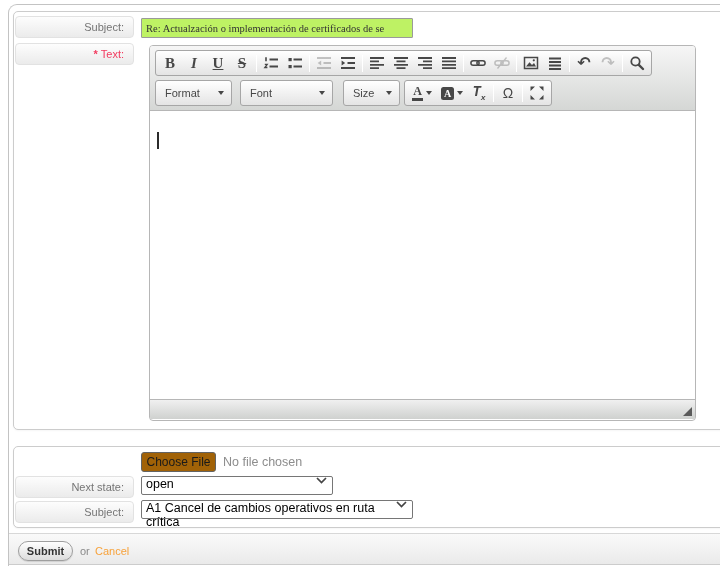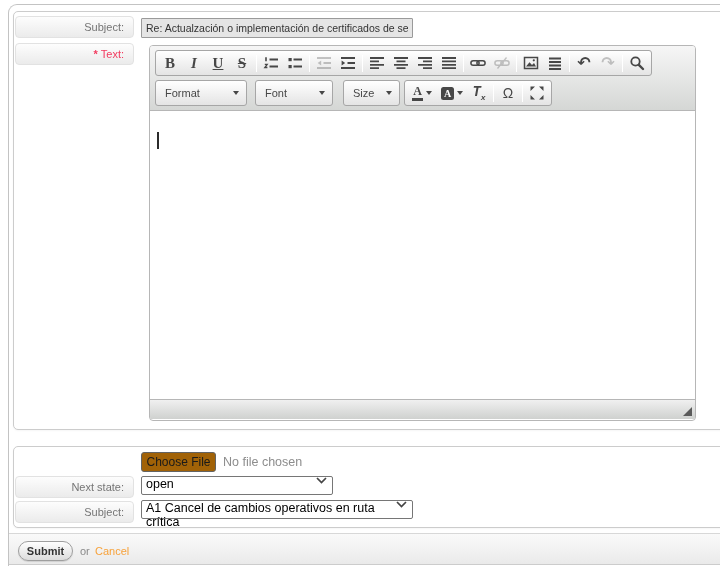--- a/index.html
+++ b/index.html
@@ -19,21 +19,21 @@
       background:linear-gradient(#fdfdfd,#ebebeb); border:1px solid #e2e2e2; border-radius:4px;
       font-size:11px; color:#757575; text-align:right; line-height:20px; padding-right:9px; }
   .required { color:#f23b5f; }
   .required .star { font-weight:bold; margin-right:3px; }
 
   #subject-pill { top:4px; }
   #text-pill { top:31px; }
 
   #subject-input { position:absolute; left:127px; top:6px; width:272px; height:20px;
       border:1px solid #9a9a9a; border-radius:1px; font-size:10.5px; color:#333;
-      padding:2px 4px; font-family:Liberation Sans, sans-serif; background:#e5e5e5; }
+      padding:2px 4px; font-family:Liberation Serif, serif; background:#bef264; }
 
   
   #rte { position:absolute; left:135px; top:33px; width:547px; height:376px;
          border:1px solid #b6b6b6; border-radius:4px; overflow:hidden; background:#fff; }
   #rte-top { padding:4px 5px 4px 5px; background:linear-gradient(#f6f6f6,#d5d7d5);
              border-bottom:1px solid #b6b6b6; }
   .tb-row { display:flex; align-items:center; }
   .tb-row + .tb-row { margin-top:4px; }
   .toolgroup { display:flex; align-items:center; background:linear-gradient(#ffffff,#e4e4e4);
                border:1px solid #a6a6a6; border-radius:3px; height:26px; padding:0 2px; }
@@ -44,22 +44,22 @@
   .glyph { font-family:"Liberation Serif", serif; font-size:15px; font-weight:bold; line-height:1; }
   .g-italic { font-style:italic; }
   .g-under { text-decoration:underline; }
   .g-strike { text-decoration:line-through; }
   .g-arrow { font-family:"DejaVu Sans", sans-serif; font-size:16px; font-weight:bold; line-height:1; }
   .icon16 { display:block; }
 
   .combo { display:flex; align-items:center; justify-content:space-between;
            background:linear-gradient(#ffffff,#e4e4e4); border:1px solid #a6a6a6; border-radius:3px;
            height:26px; padding:0 7px 0 9px; color:#474747; font-size:11px; cursor:pointer; }
-  #combo-format { width:92px; margin-right:8px; }
-  #combo-font   { width:78px; margin-right:10px; }
+  #combo-format { width:77px; margin-right:8px; }
+  #combo-font   { width:93px; margin-right:10px; }
   #combo-size   { width:57px; margin-right:4px; }
   .arrow-down { width:0; height:0; border-left:3.5px solid transparent;
                 border-right:3.5px solid transparent; border-top:4px solid #474747; }
   .color-stack { display:flex; flex-direction:column; align-items:center; line-height:1; }
   .color-a { font-family:"Liberation Serif",serif; font-weight:bold; font-size:12px; }
   .color-bar { width:11px; height:2.5px; background:#474747; margin-top:1px; }
   .bg-a-box { width:13px; height:13px; background:#474747; border-radius:2.5px; color:#fff;
               font-family:"Liberation Serif",serif; font-weight:bold; font-size:10px;
               display:flex; align-items:center; justify-content:center; }
   .btn-w30 { width:30px; }

